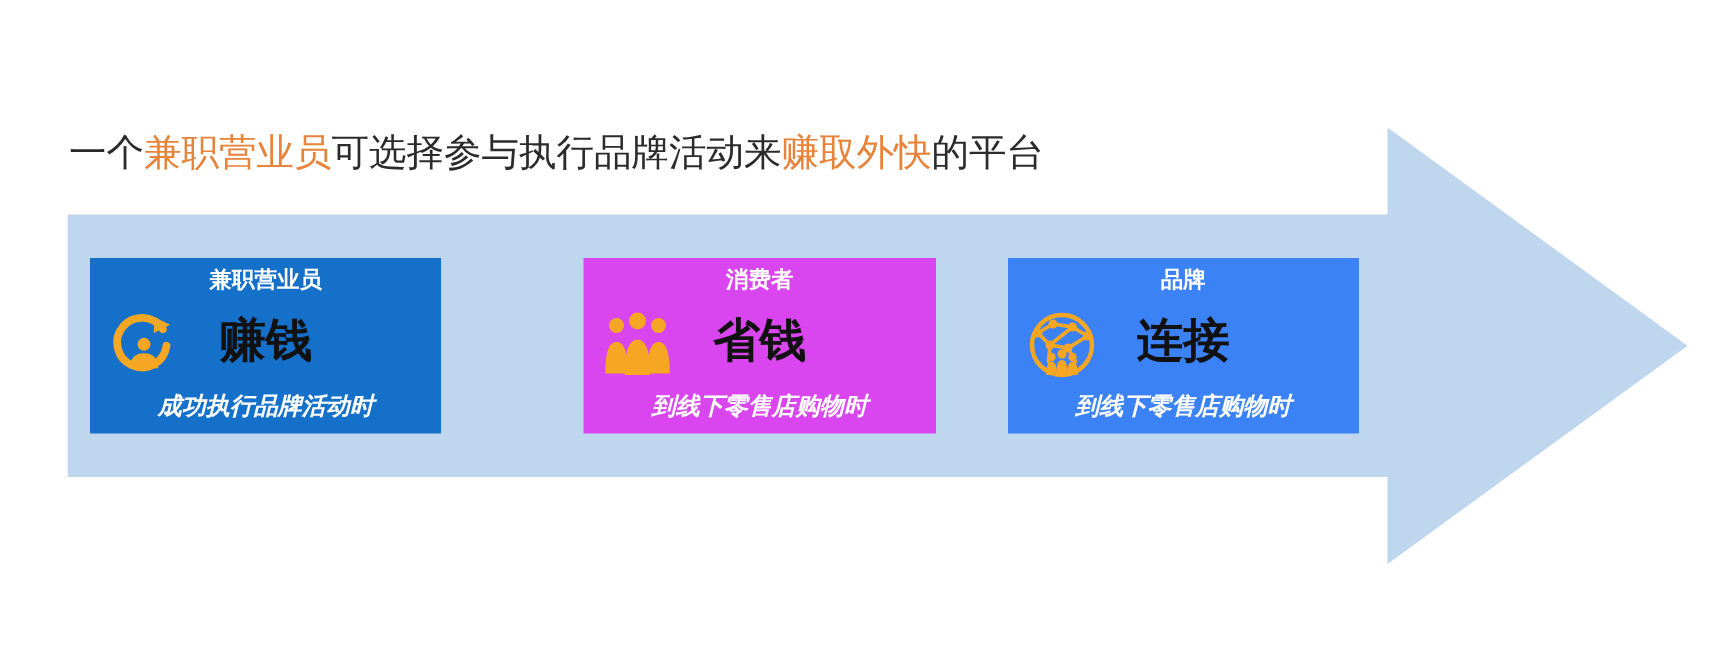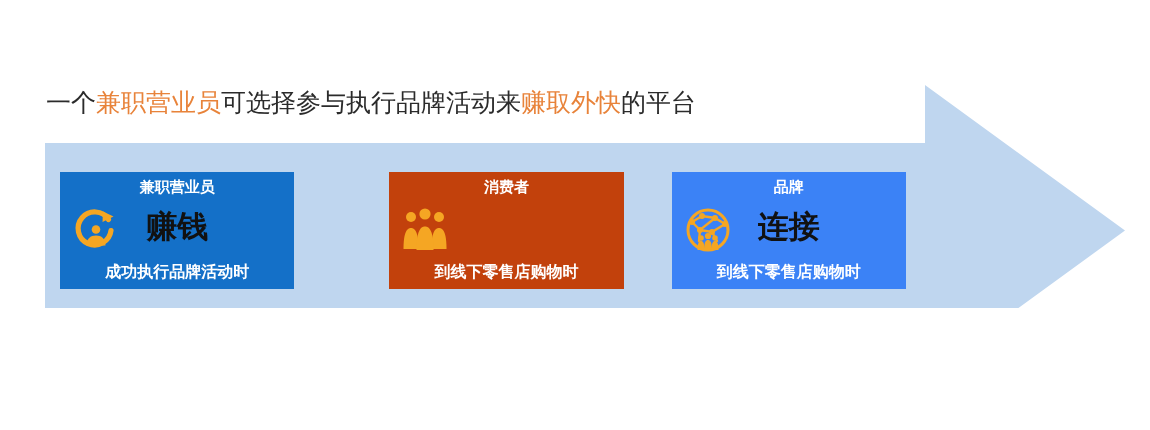--- a/index.html
+++ b/index.html
@@ -3,21 +3,21 @@
 <meta charset="utf-8">
 <style>
   html, body {
     margin: 0;
     padding: 0;
     background: #ffffff;
   }
   #stage {
     position: relative;
     width: 1150px;
-    height: 308px;
+    height: 430px;
     background: #ffffff;
     overflow: hidden;
     font-family: "Liberation Sans", "DejaVu Sans", sans-serif;
   }
 
   
   #headline {
     position: absolute;
     left: 46px;
     top: 86px;
@@ -81,20 +81,21 @@
   .card-caption {
     position: absolute;
     left: 0;
     right: 0;
     bottom: 6px;
     text-align: center;
     color: #ffffff;
     font-size: 16px;
     line-height: 22px;
     font-weight: 700;
+    font-style: italic;
   }
   .card-icon {
     position: absolute;
     left: 10px;
     top: 32px;
     width: 52px;
     height: 52px;
   }
   .card-icon svg { display: block; width: 52px; height: 52px; }
 </style>
@@ -124,34 +125,35 @@
           </g>
           <polygon fill="#F5A623" points="33,7.5 43.5,12.5 32.5,18"></polygon>
           <circle fill="#F5A623" cx="26" cy="25.5" r="4.3"></circle>
           <path fill="#F5A623" d="M16.5,41.5 C16.5,34.5 20.5,31.5 26,31.5 C31.5,31.5 35.5,34.5 35.5,41.5 Z"></path>
         </svg>
       </div>
       <div class="card-title">赚钱</div>
       <div class="card-caption">成功执行品牌活动时</div>
     </div>
 
-    <div class="card" style="background: #c2410c; margin-left: 47px;">
+    <div class="card" style="background: #d946ef; margin-left: 47px;">
       <div class="card-label">消费者</div>
       <div class="card-icon">
         <svg viewBox="0 0 52 52" xmlns="http://www.w3.org/2000/svg">
           <g fill="#F5A623">
             <circle cx="12" cy="13" r="5"></circle>
             <path d="M4.5,45 C4.5,28 8,24 12,24 C16,24 19.5,28 19.5,45 Z"></path>
             <circle cx="40" cy="13" r="5"></circle>
             <path d="M32.5,45 C32.5,28 36,24 40,24 C44,24 47.5,28 47.5,45 Z"></path>
             <circle cx="26" cy="10" r="5.6"></circle>
             <path d="M17.5,46 C17.5,27 21.5,22.5 26,22.5 C30.5,22.5 34.5,27 34.5,46 Z"></path>
           </g>
         </svg>
       </div>
+      <div class="card-title">省钱</div>
       <div class="card-caption">到线下零售店购物时</div>
     </div>
 
     <div class="card" style="background: #3b82f6;">
       <div class="card-label">品牌</div>
       <div class="card-icon">
         <svg viewBox="0 0 52 52" xmlns="http://www.w3.org/2000/svg">
           <circle cx="26" cy="26" r="20" fill="none" stroke="#F5A623" stroke-width="3"></circle>
           <g stroke="#F5A623" stroke-width="2.4" fill="none" stroke-linecap="round">
             <path d="M10,18 L20,12 L33,14 L43,20"></path>

